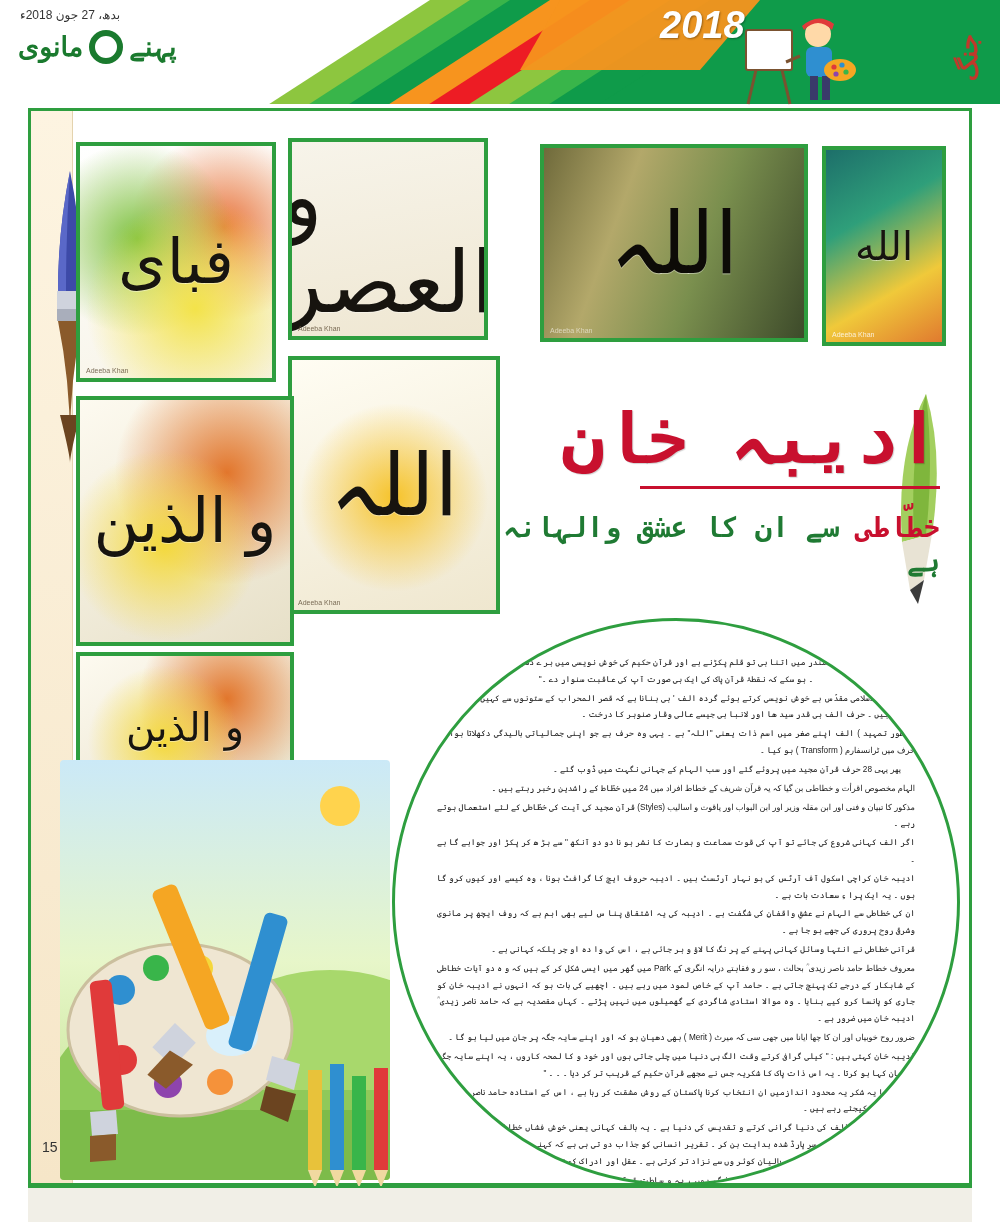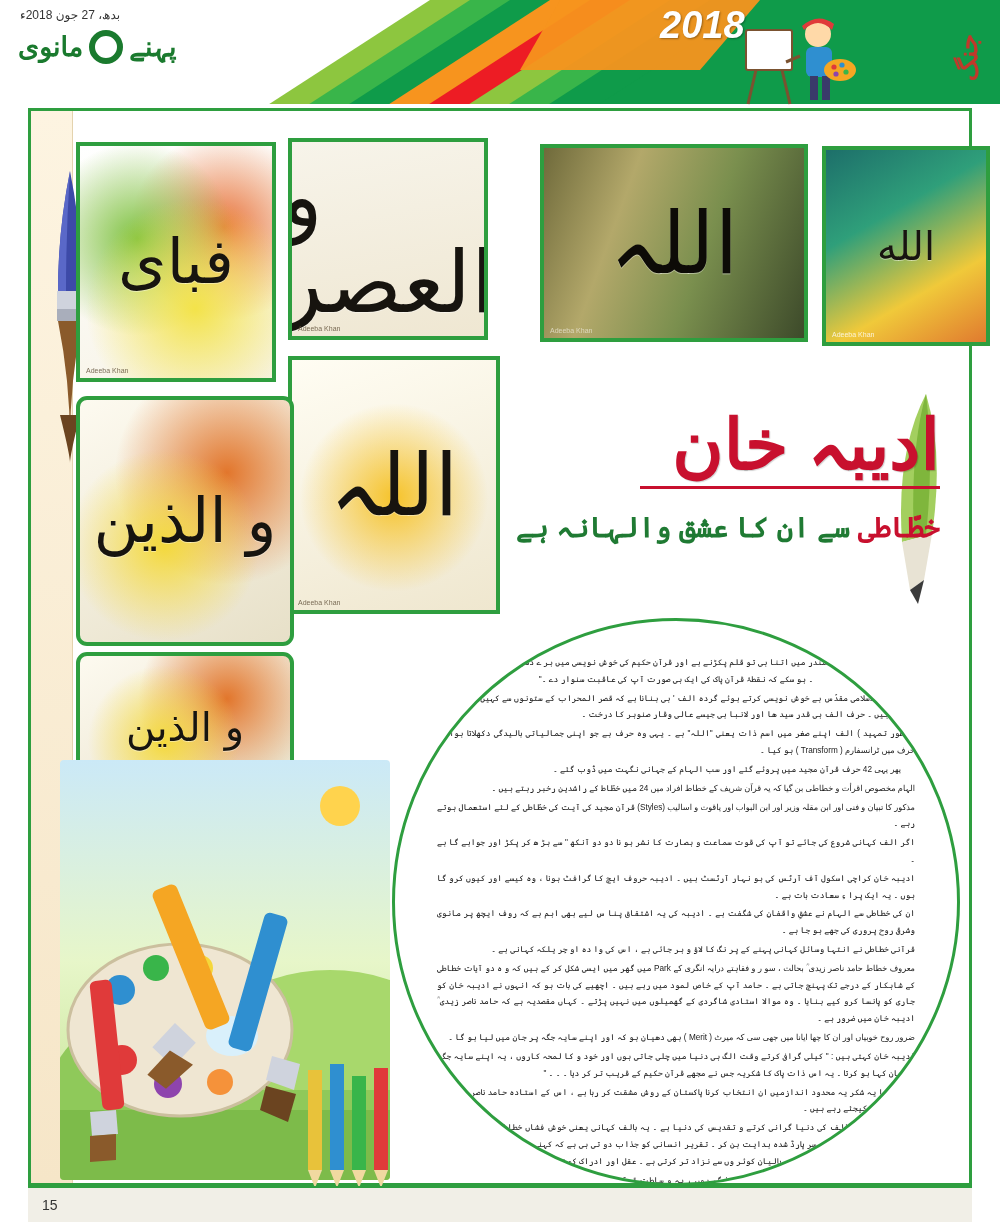--- a/index.html
+++ b/index.html
@@ -66,21 +66,21 @@
   .left-strip {
     position: absolute; left: 31px; top: 111px; width: 42px; height: 1072px;
     background: linear-gradient(180deg,#fdf4e1 0%,#f6e6c8 100%);
     border-right: 1px solid #e4d3ae;
   }
   .bottom-bar {
     position: absolute; left: 28px; top: 1186px; width: 944px; height: 36px;
     background: #f1efe7; border-top: 2px solid #2e9e3f;
   }
   .page-num {
-    position: absolute; left: 42px; top: 1197px;
+    position: absolute; left: 42px; top: 1139px;
     font-size: 14px; color: #333;
   }
 
   
   .tile {
     position: absolute;
     border: 4px solid #2e9e3f;
     background: #f4f1e8;
     overflow: hidden;
   }
@@ -108,29 +108,29 @@
       radial-gradient(circle at 75% 35%, #e8743c 0%, rgba(232,116,60,0) 45%),
       linear-gradient(160deg,#ffffff 0%,#f7f3e6 100%); }
   .bg2 { background: linear-gradient(170deg,#f7f4ea 0%,#efe7d2 100%); }
   .bg3 { background:
       linear-gradient(110deg,#6f6a3b 0%,#b3a86a 30%,#7a8f4e 60%,#3d4a2a 100%); }
   .bg4 { background:
       linear-gradient(150deg,#1d6f6a 0%,#2f9f7a 35%,#f0c93a 70%,#e07a2f 100%); }
   .bg5 { background:
       radial-gradient(circle at 40% 60%, #f4d93c 0%, rgba(244,217,60,0) 50%),
       radial-gradient(circle at 70% 30%, #e2762c 0%, rgba(226,118,44,0) 50%),
-      linear-gradient(150deg,#fdfaf0 0%,#e7e0c8 100%); border-radius: 11px; }
+      linear-gradient(150deg,#fdfaf0 0%,#e7e0c8 100%); }
   .bg6 { background:
       radial-gradient(circle at 50% 55%, #f6c32a 0%, rgba(246,195,42,0) 55%),
       linear-gradient(160deg,#fffdf3 0%,#efe7cf 100%); }
 
   
   .title-wrap {
     position: absolute; left: 470px; top: 410px; width: 470px; height: 230px;
-    text-align: right; direction: rtl;
+    text-align: right; direction: rtl; font-family: Liberation Mono, monospace;
   }
   .artist-name {
     font-size: 70px; font-weight: bold; color: #c8102e;
     line-height: 1; letter-spacing: 1px;
     text-shadow: 1px 1px 1px rgba(0,0,0,.18);
   }
   .subtitle {
     margin-top: 22px;
     font-size: 28px; font-weight: bold; color: #1f7a33;
   }
@@ -288,21 +288,21 @@
     <span class="sign">Adeeba Khan</span>
   </div>
 
   <div class="tile bg3" style="left:540px;top:144px;width:268px;height:198px;">
     <div class="tile-inner">
       <span class="calli big" style="color:#0d0b07">اللہ</span>
     </div>
     <span class="sign" style="color:#e8e3d0">Adeeba Khan</span>
   </div>
 
-  <div class="tile bg4" style="left:822px;top:146px;width:168px;height:200px;">
+  <div class="tile bg4" style="left:822px;top:146px;width:124px;height:200px;">
     <div class="tile-inner">
       <span class="calli small">الله</span>
     </div>
     <span class="sign" style="color:#fff">Adeeba Khan</span>
   </div>
 
   <div class="tile bg5" style="left:76px;top:652px;width:218px;height:150px;">
     <div class="tile-inner">
       <span class="calli small">و الذین</span>
     </div>
@@ -329,21 +329,21 @@
       <span class="red">خطّاطی</span>
       <span>سے ان کا عشق والہانہ ہے</span>
     </div>
   </div>
 
   <div class="circle-article">
     <div class="art-text">
       <p class="center">"اگر نور کے تو حیدی سمندر میں اتنا ہی تو قلم پکڑنے ہے اور قرآن حکیم کی خوش نویسی میں بر ے دھیان سے مشغول ہو جائے ۔ ہو سکے کہ نقطۂ قرآن پاک کی ایک ہی صورت آپ کی عاقبت سنوار دے ۔"</p>
       <p class="indent">الخطّ الاسلامی مقدّس ہے خوش نویسی کرتے ہوئے گردہ الف ' ہی بنانا ہے کہ قصر المحراب کے ستونوں سے کہیں زیادہ خوب صورت ہیں ۔ حرف الف ہی قدر سید ھا اور لانبا ہی جیسے عالی وقار صنوبر کا درخت ۔</p>
       <p>( بطور تمہید ) الف اپنے صغر میں اسم ذات یعنی "اللہ" ہے ۔ یہی وہ حرف ہے جو اپنی جمالیاتی بالیدگی دکھلاتا ہوا 28 حرف میں ٹرانسفارم ( Transform ) ہو کیا ۔</p>
-      <p class="indent">پھر یہی 42 حرف قرآن مجید میں پروئے گئے اور سب الہام کے جہانی نگہت میں ڈوب گئے ۔</p>
+      <p class="indent">پھر یہی 28 حرف قرآن مجید میں پروئے گئے اور سب الہام کے جہانی نگہت میں ڈوب گئے ۔</p>
       <p>الہام مخصوص اقرأت و خطاطی بن گیا کہ یہ قرآن شریف کے خطاط افراد میں 24 میں خطّاط کے راشدین رخبر رہتے ہیں ۔</p>
       <p>مذکور کا تبیان و فنی اور ابن مقلہ وزیر اور ابن البواب اور یاقوت و اسالیب (Styles) قرآن مجید کی آیت کی خطّاطی کے لئے استعمال ہوتے رہے ۔</p>
       <p>اگر الف کہانی شروع کی جائے تو آپ کی قوت سماعت و بصارت کا نشر ہو نا دو دو آنکھ " سے بڑ ھ کر پکڑ اور جواہے گا ہے ۔</p>
       <p>ادیبہ خان کراچی اسکول آف آرٹس کی ہو نہار آرٹسٹ ہیں ۔ ادیبہ حروف ایچ کا گرافٹ ہونا ، وہ کیسے اور کیوں کرو گا ہوں ۔ یہ ایک پرا ءِ سعادت بات ہے ۔</p>
       <p>ان کی خطاطی سے الہام نے عشقِ واقفانِ کی شگفت ہے ۔ ادیبہ کی یہ اشتقاق پنا س لیے بھی اہم ہے کہ روف ایچھ پر مانوی وشرقی روح پروری کی جھے ہو جا ہے ۔</p>
       <p>قرآنی خطاطی نے انتہا وسائل کہانی پہنے کے پر نگ کا لاؤ و ہر جائی ہے ، اس کی وا دہ او جِر یلکہ کہانی ہے ۔</p>
       <p>معروف خطاط حامد ناصر زیدی ؒ بحالت ، سو ر و فقاہتے درایہ انگری کے Park میں گھر میں ایسی شکل کر کے ہیں کہ و ہ دو آیات خطاطی کے شاہکار کے درجے تک پہنچ جاتی ہے ۔ حامد آپ کے خاص لمود میں رہے ہیں ۔ اچھیے کی بات ہو کہ انہوں نے ادیبہ خان کو جاری کو پانسا کرو کیے بنایا ۔ وہ موالا استادی شاگردی کے گھمیلوں میں نہیں پڑتے ۔ کہاں مقصدیہ ہے کہ حامد ناصر زیدی ؒ ادیبہ خان میں ضرور ہے ۔</p>
       <p>ضرور روح خوبیاں اور ان کا چھا ایانا میں جھی سی کہ میرٹ ( Merit ) بھی دھیان ہو کہ اور اپنے سایہ جگہ پر جان میں لیا ہو گا ۔</p>
       <p>ادیبہ خان کہتی ہیں : " کیلی گرافی کرتے وقت الگ ہی دنیا میں چلی جاتی ہوں اور خود و کا لمحہ کاروں ، یہ اپنے سایہ جگہ پر جان کہا ہو کرتا ۔ یہ اس ذات پاک کا شکریہ جس نے مجھے قرآن حکیم کے قریب تر کر دیا ۔ ۔ ۔ "</p>
       <p>ادیبہ کا یہ شکر یہ محدود اندازمیں ان انتخاب کرنا پاکستان کے روش مشقت کر رہا ہے ، اس کے استادہ حامد ناصر بھی یہی روش مشتقل کیجئے رہے ہیں ۔</p>

